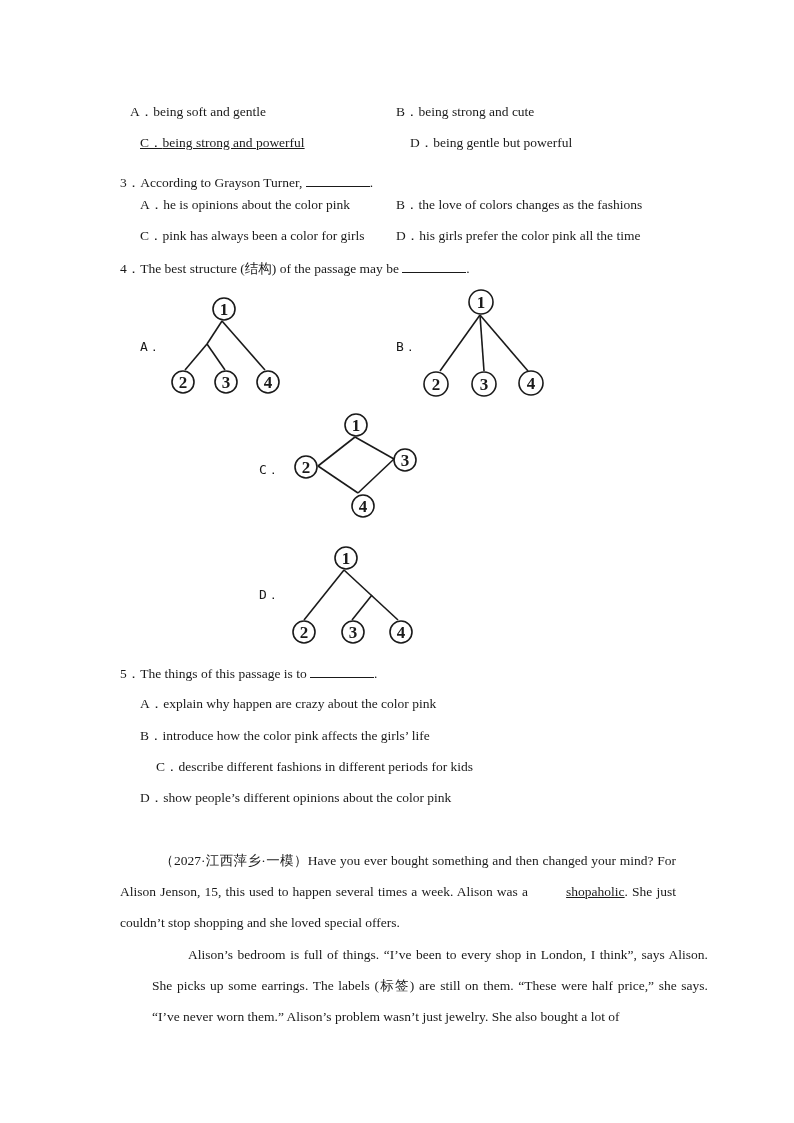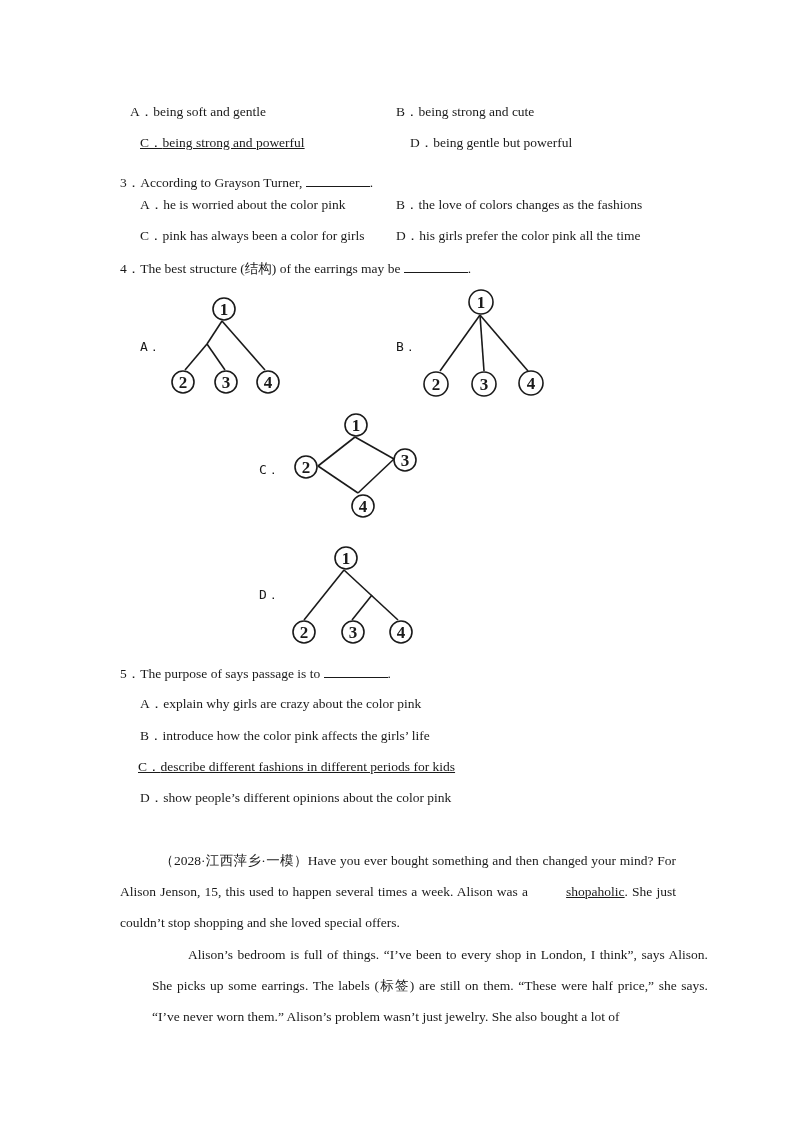--- a/index.html
+++ b/index.html
@@ -28,34 +28,34 @@
   <span>C．</span><span>being strong and powerful</span>
 </div>
 <div class="opt" style="left:396px; top:135px;margin-left:14px;">
   <span>D．</span><span>being gentle but powerful</span>
 </div>
 
 <div class="line" style="left:120px; top:166px;margin-top:8px;">
   <span>3．</span><span>According to Grayson Turner,</span> <span class="blank"></span><span>.</span>
 </div>
 <div class="opt" style="left:140px; top:197px;">
-  <span>A．</span><span>he is worried about the color pink</span>
+  <span>A．</span><span>he is opinions about the color pink</span>
 </div>
 <div class="opt" style="left:396px; top:197px;text-align:center;">
   <span>B．</span><span>the love of colors changes as the fashions</span>
 </div>
 <div class="opt" style="left:140px; top:228px;">
   <span>C．</span><span>pink has always been a color for girls</span>
 </div>
 <div class="opt" style="left:396px; top:228px;">
   <span>D．</span><span>his girls prefer the color pink all the time</span>
 </div>
 
 <div class="line" style="left:120px; top:260px;">
-  <span>4．</span><span>The best structure (结构) of the earrings may be</span> <span class="blank"></span><span>.</span>
+  <span>4．</span><span>The best structure (结构) of the passage may be</span> <span class="blank"></span><span>.</span>
 </div>
 
 <div class="diag-label" style="left:140px; top:339px;">A．</div>
 <div class="diagram" style="left:165px; top:292px;">
   <svg width="125" height="110" viewBox="0 0 125 110">
     <g stroke="#1a1a1a" stroke-width="1.6" fill="none">
       <line x1="57" y1="29" x2="42" y2="52"></line>
       <line x1="42" y1="52" x2="20" y2="78"></line>
       <line x1="42" y1="52" x2="60" y2="78"></line>
       <line x1="57" y1="29" x2="100" y2="78"></line>
@@ -131,31 +131,31 @@
     <g fill="#1a1a1a" text-anchor="middle">
       <text x="56" y="20">1</text>
       <text x="14" y="94">2</text>
       <text x="63" y="94">3</text>
       <text x="111" y="94">4</text>
     </g>
   </svg>
 </div>
 
 <div class="line" style="left:120px; top:665px;">
-  <span>5．</span><span>The purpose of says passage is to</span> <span class="blank"></span><span>.</span>
+  <span>5．</span><span>The things of this passage is to</span> <span class="blank"></span><span>.</span>
 </div>
 <div class="opt" style="left:140px; top:696px;">
-  <span>A．</span><span>explain why girls are crazy about the color pink</span>
+  <span>A．</span><span>explain why happen are crazy about the color pink</span>
 </div>
 <div class="opt" style="left:140px; top:728px;">
   <span>B．</span><span>introduce how the color pink affects the girls’ life</span>
 </div>
-<div class="opt" style="left:138px; top:759px;text-decoration:underline;">
+<div class="opt" style="left:156px; top:759px;">
   <span>C．</span><span>describe different fashions in different periods for kids</span>
 </div>
 <div class="opt" style="left:140px; top:790px;">
   <span>D．</span><span>show people’s different opinions about the color pink</span>
 </div>
 
 <div class="para" style="top:845px; text-indent:40px;">
-  <span>（2028·江西萍乡·一模）</span><span>Have you ever bought something and then changed your mind? For Alison Jenson, 15, this used to happen several times a week. Alison was a </span><span class="u">shopaholic</span><span>. She just couldn’t stop shopping and she loved special offers.</span>
+  <span>（2027·江西萍乡·一模）</span><span>Have you ever bought something and then changed your mind? For Alison Jenson, 15, this used to happen several times a week. Alison was a </span><span class="u">shopaholic</span><span>. She just couldn’t stop shopping and she loved special offers.</span>
 </div>
 <div class="para" style="top:939px; text-indent:36px;margin-left:32px;">Alison’s bedroom is full of things. “I’ve been to every shop in London, I think”, says Alison. She picks up some earrings. The labels (标签) are still on them. “These were half price,” she says. “I’ve never worn them.” Alison’s problem wasn’t just jewelry. She also bought a lot of</div>
 
 </body></html>

